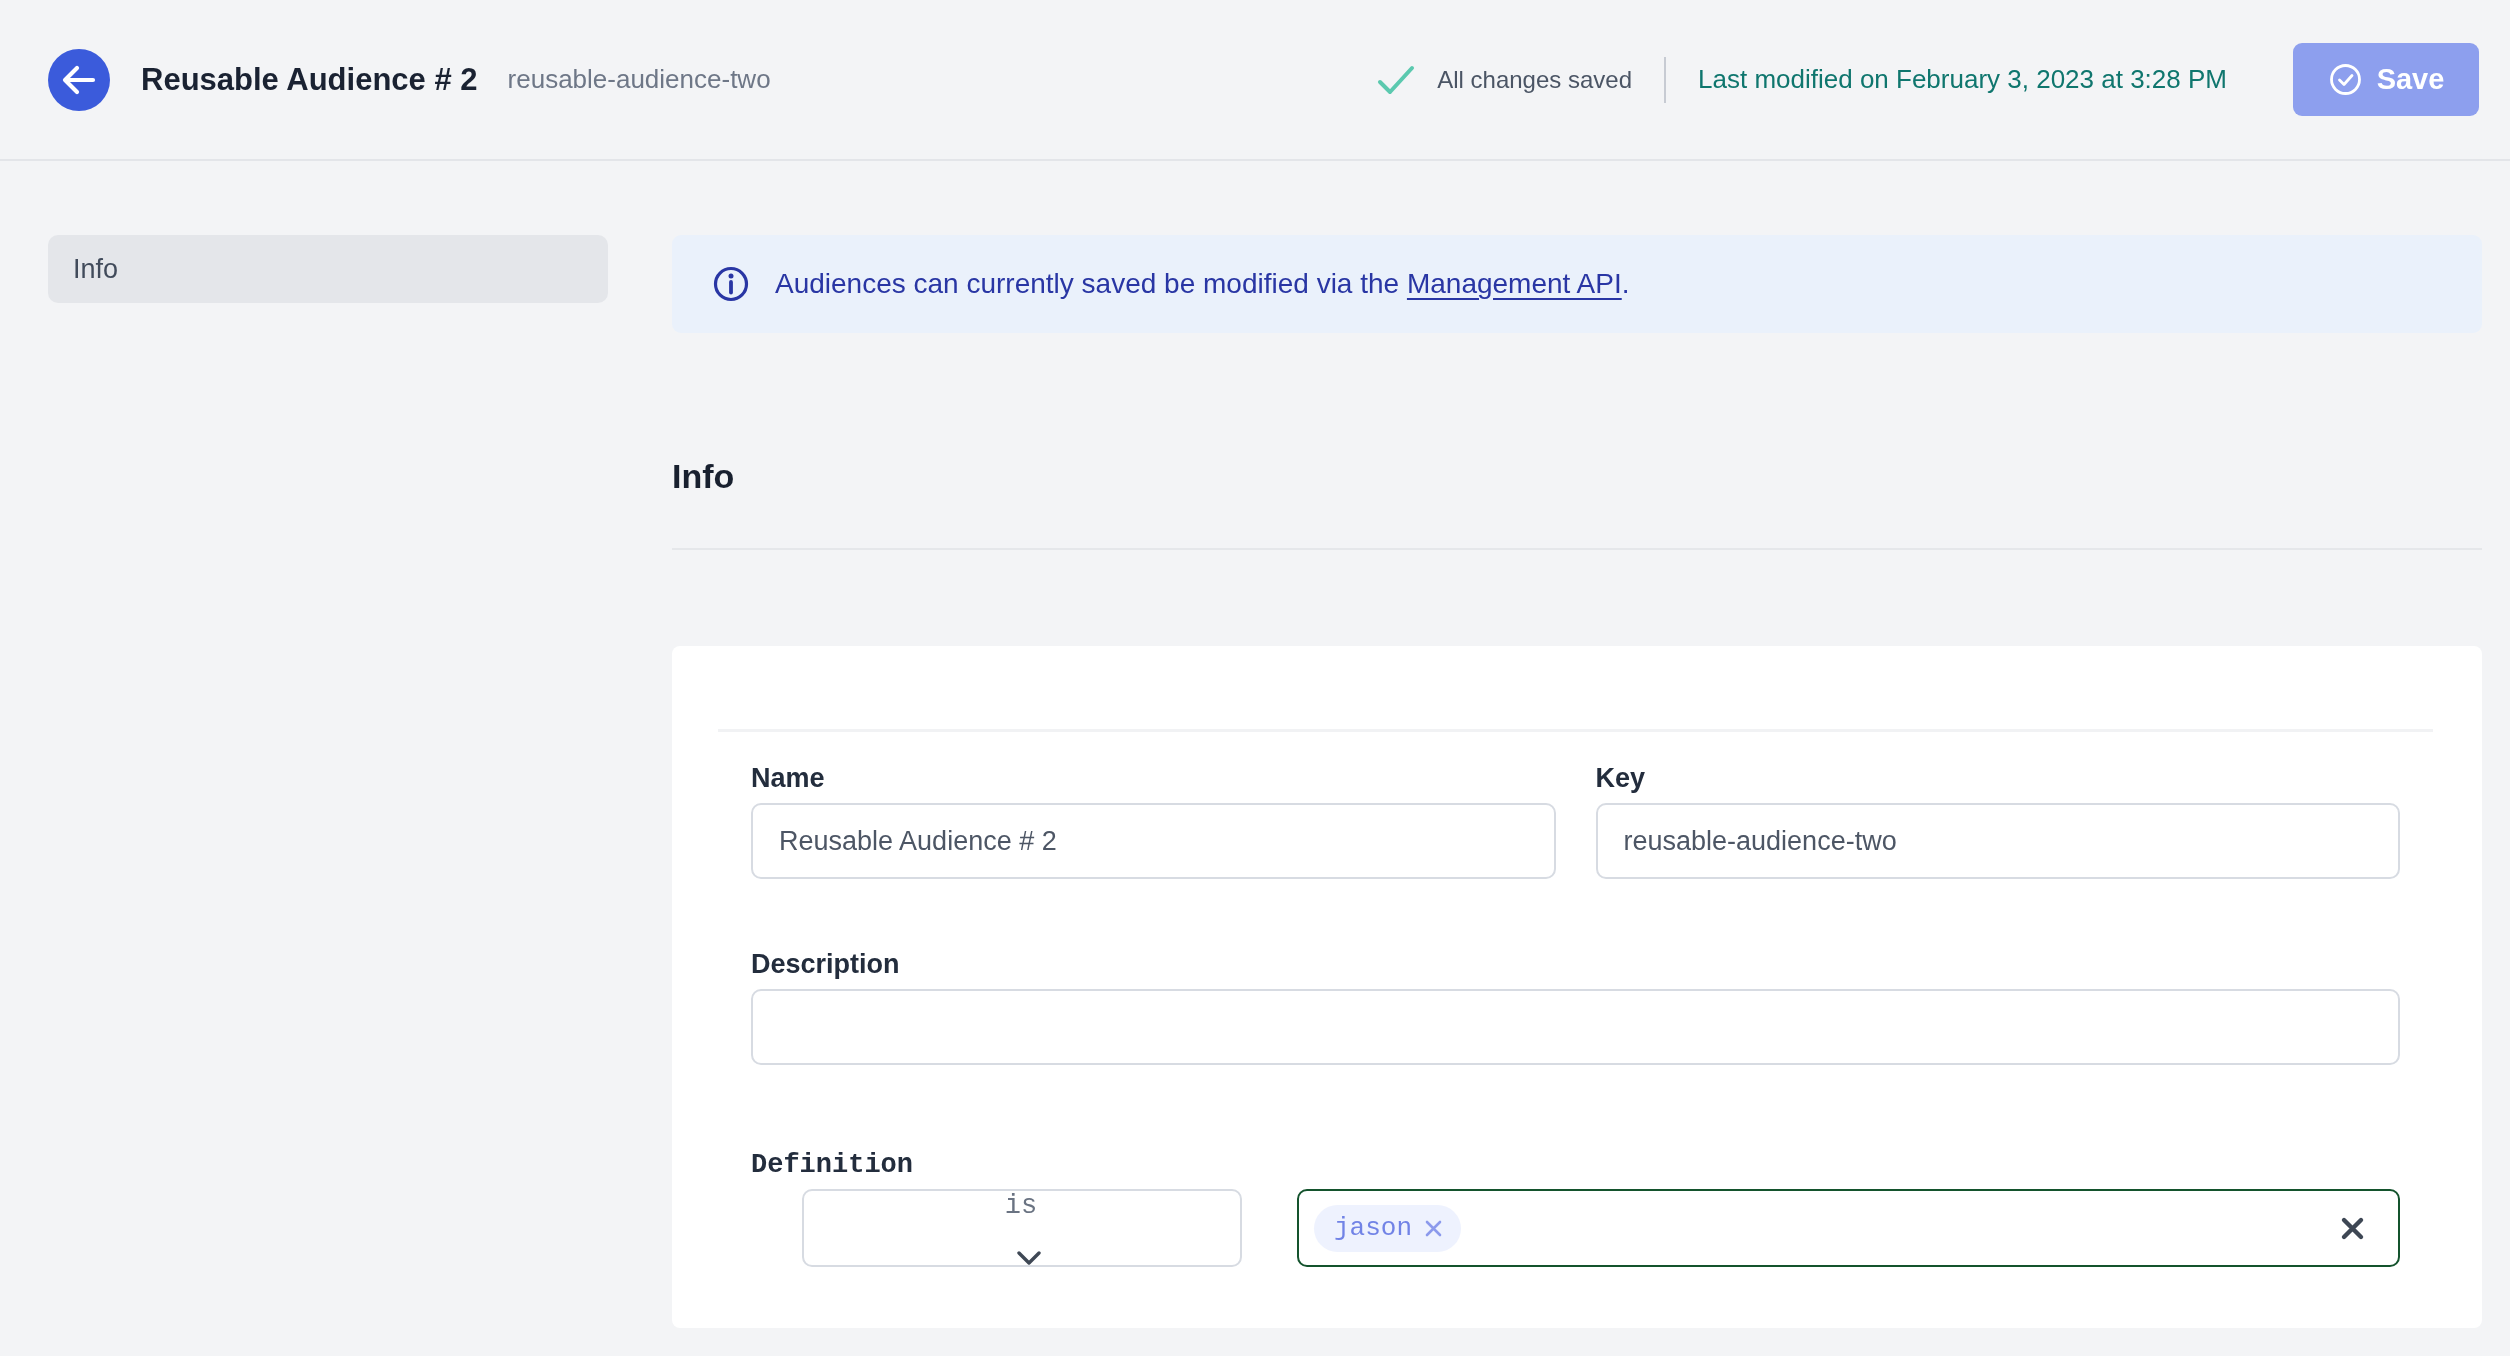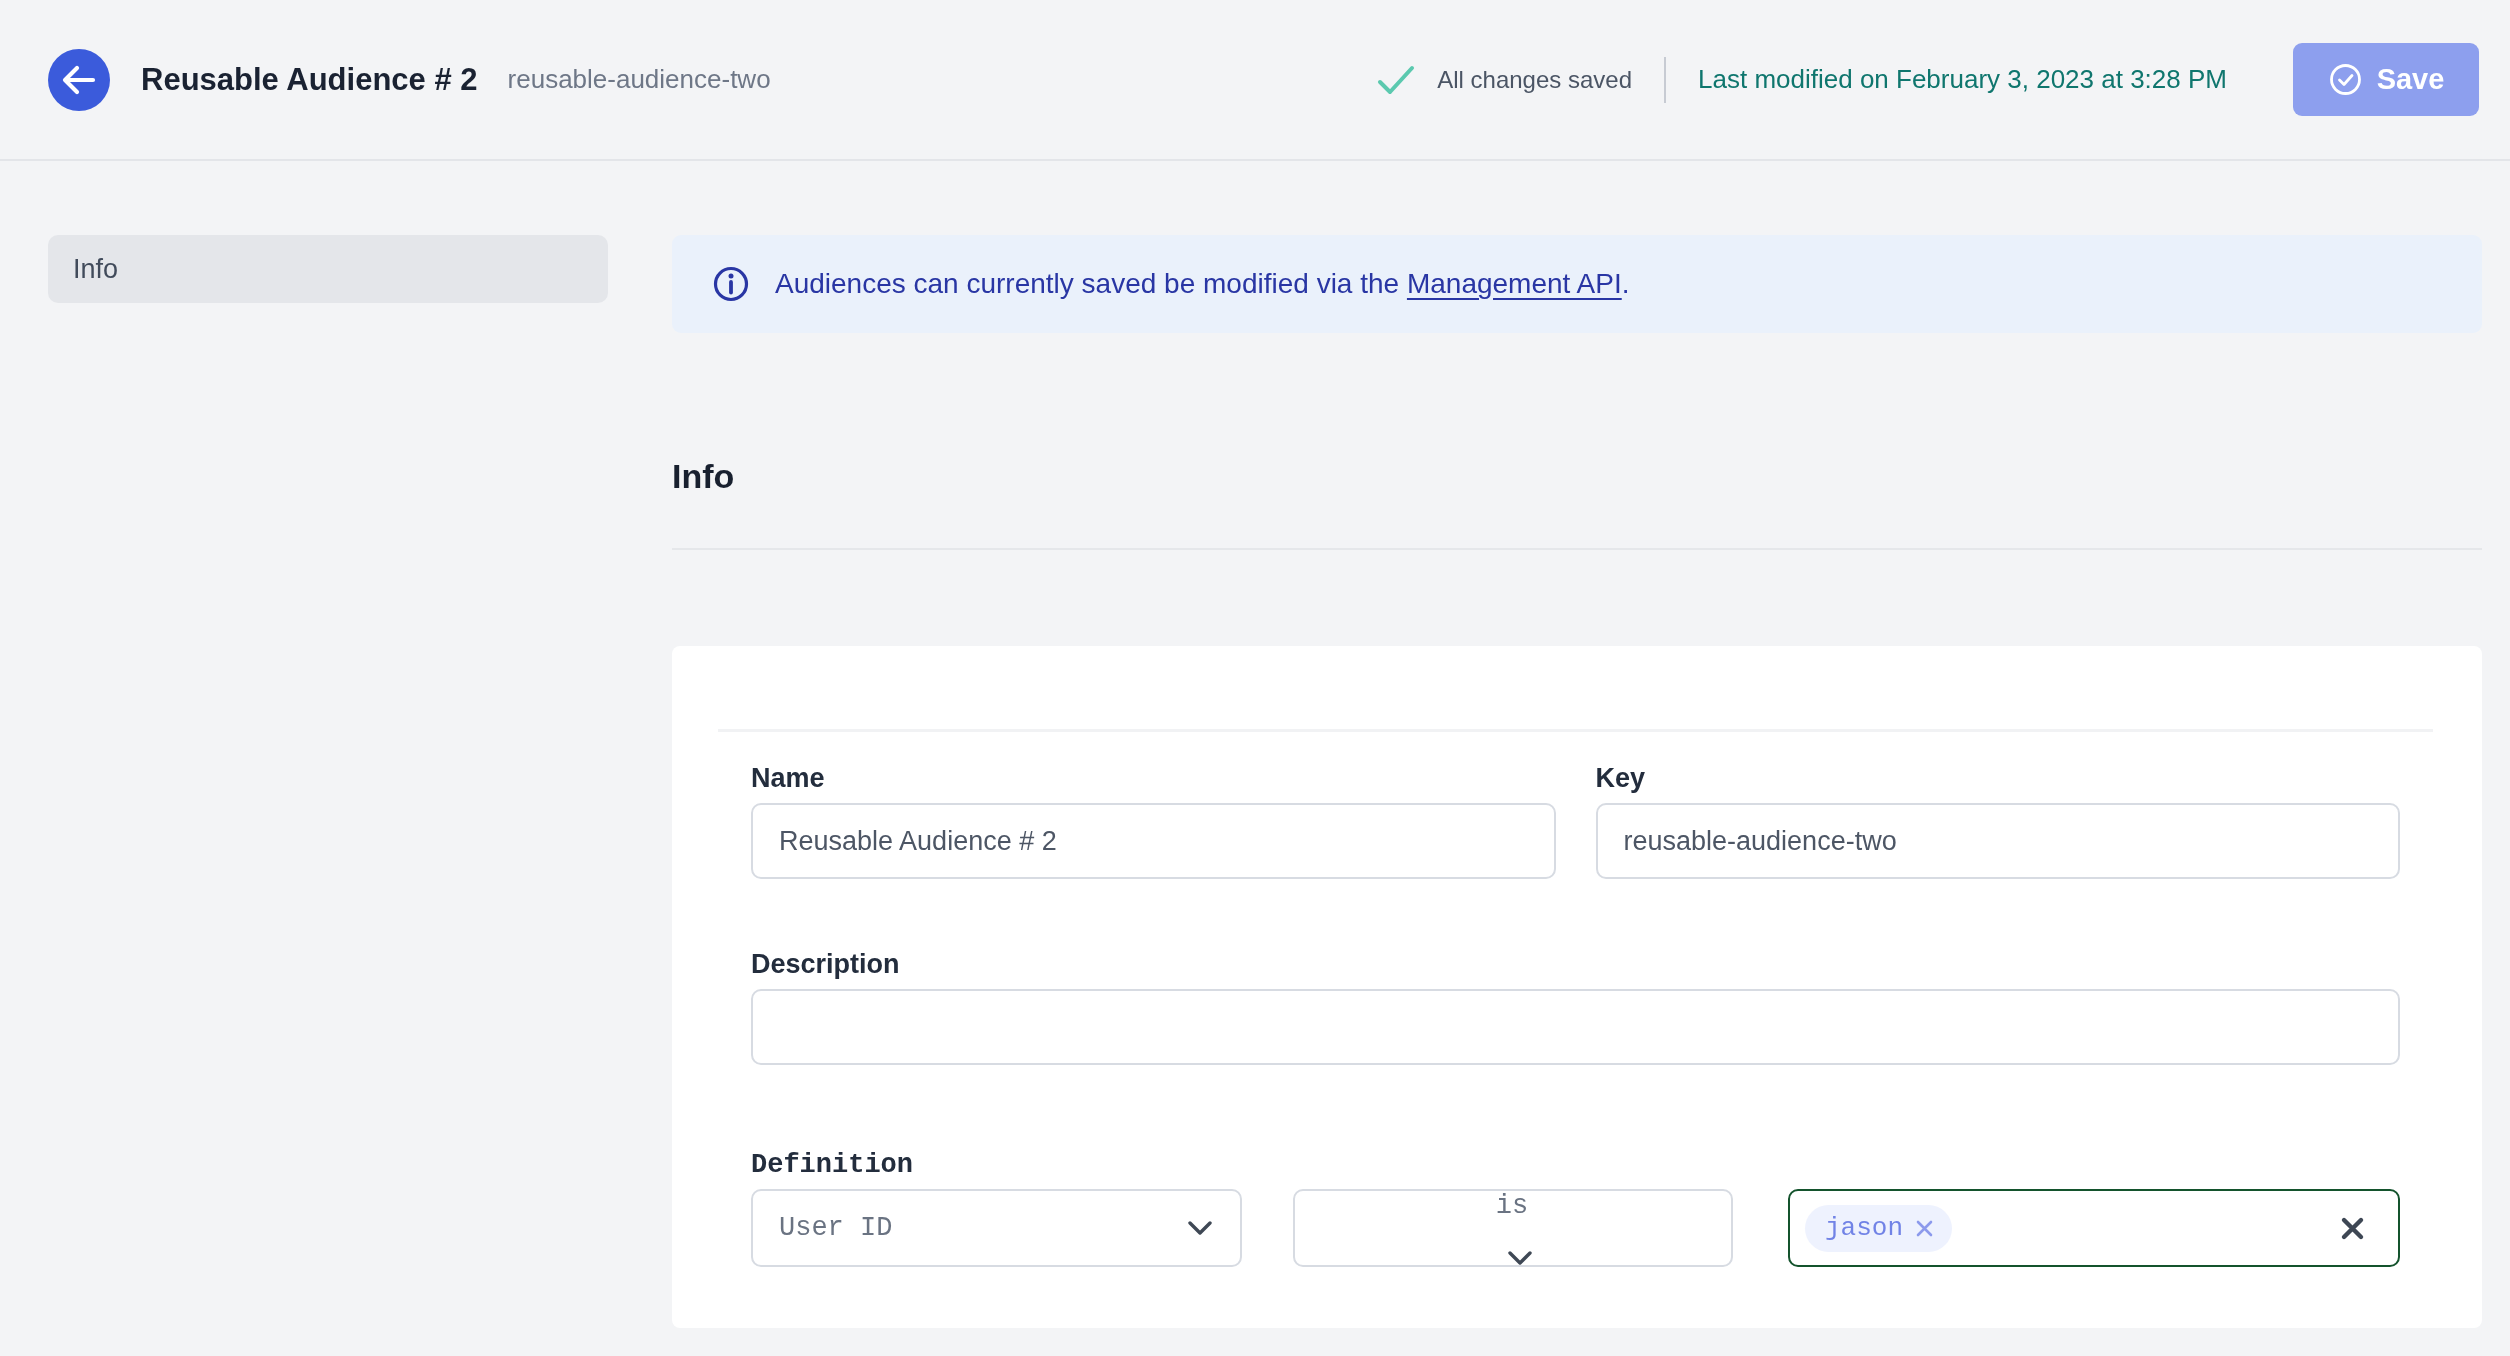--- a/index.html
+++ b/index.html
@@ -179,28 +179,20 @@
 
         <div class="block-field">
           <div class="field-label">Description</div>
           <input class="text-input" type="text" value="" style="">
         </div>
 
         <div class="def-field">
           <div class="field-label">Definition</div>
           <div class="def-row">
 
-            <div class="select select-attr">
-              <span>User ID</span>
-              <span class="chevron">
-                <svg width="24" height="14" viewBox="0 0 24 14" fill="none">
-                  <path d="M2 2 L12 12 L22 2" stroke="#3F4855" stroke-width="3.4" stroke-linecap="round" stroke-linejoin="round"></path>
-                </svg>
-              </span>
-            </div>
 
             <div class="select select-op">
               <span>is</span>
               <span class="chevron">
                 <svg width="24" height="14" viewBox="0 0 24 14" fill="none">
                   <path d="M2 2 L12 12 L22 2" stroke="#3F4855" stroke-width="3.4" stroke-linecap="round" stroke-linejoin="round"></path>
                 </svg>
               </span>
             </div>
 

